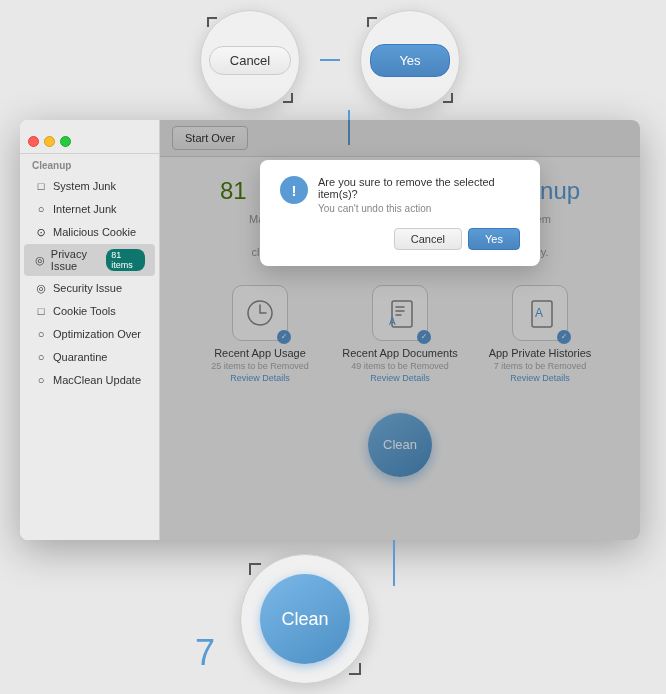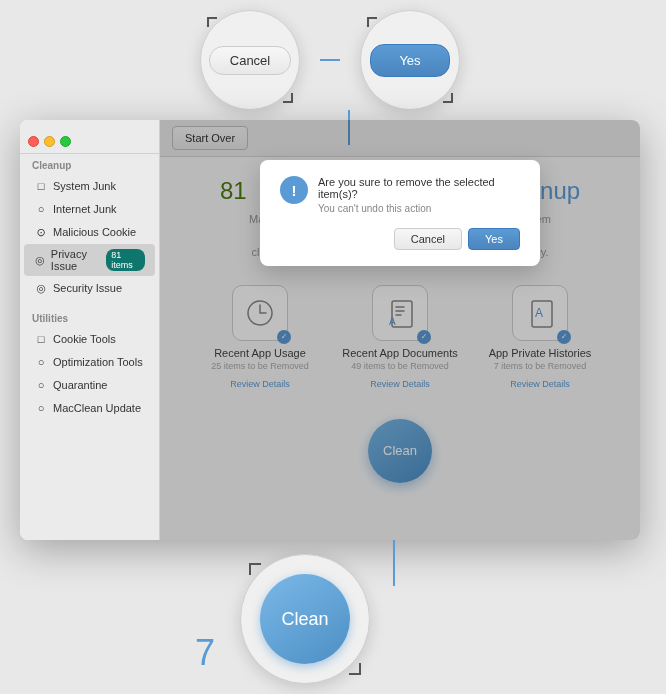--- a/index.html
+++ b/index.html
@@ -180,21 +180,21 @@
       font-weight: 500;
       color: #444;
       text-align: center;
       margin-bottom: 2px;
     }
 
     .card-subtitle {
       font-size: 9px;
       color: #aaa;
       text-align: center;
-      margin-bottom: 8px;
+      margin-bottom: 2px;
     }
 
     .card-link {
       font-size: 9px;
       color: #5b9bd5;
       text-align: center;
       cursor: pointer;
       text-decoration: none;
     }
 
@@ -493,28 +493,27 @@
     </div>
     <div class="sidebar-item active">
       <span class="sidebar-item-icon">◎</span>
       <span>Privacy Issue</span>
       <span class="sidebar-badge">81 items</span>
     </div>
     <div class="sidebar-item">
       <span class="sidebar-item-icon">◎</span>
       <span>Security Issue</span>
     </div>
-    <div class="sidebar-section-label" style="margin-top:8px;">Utilities</div>
     <div class="sidebar-item">
       <span class="sidebar-item-icon">□</span>
       <span>Cookie Tools</span>
     </div>
     <div class="sidebar-item">
       <span class="sidebar-item-icon">○</span>
-      <span>Optimization Tools</span>
+      <span>Optimization Over</span>
     </div>
     <div class="sidebar-item">
       <span class="sidebar-item-icon">○</span>
       <span>Quarantine</span>
     </div>
     <div class="sidebar-item">
       <span class="sidebar-item-icon">○</span>
       <span>MacClean Update</span>
     </div>
   </div>

